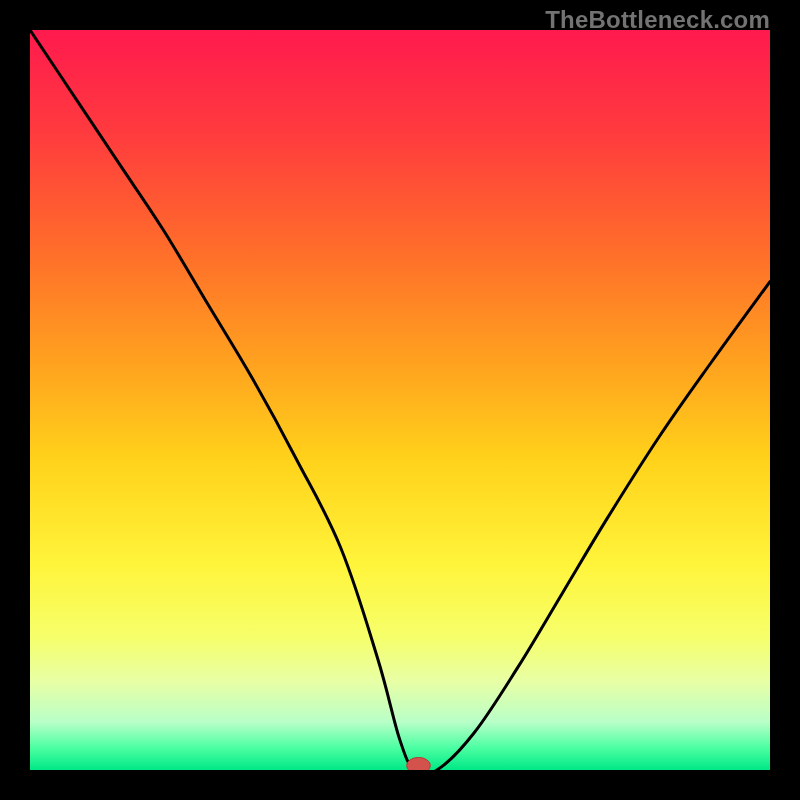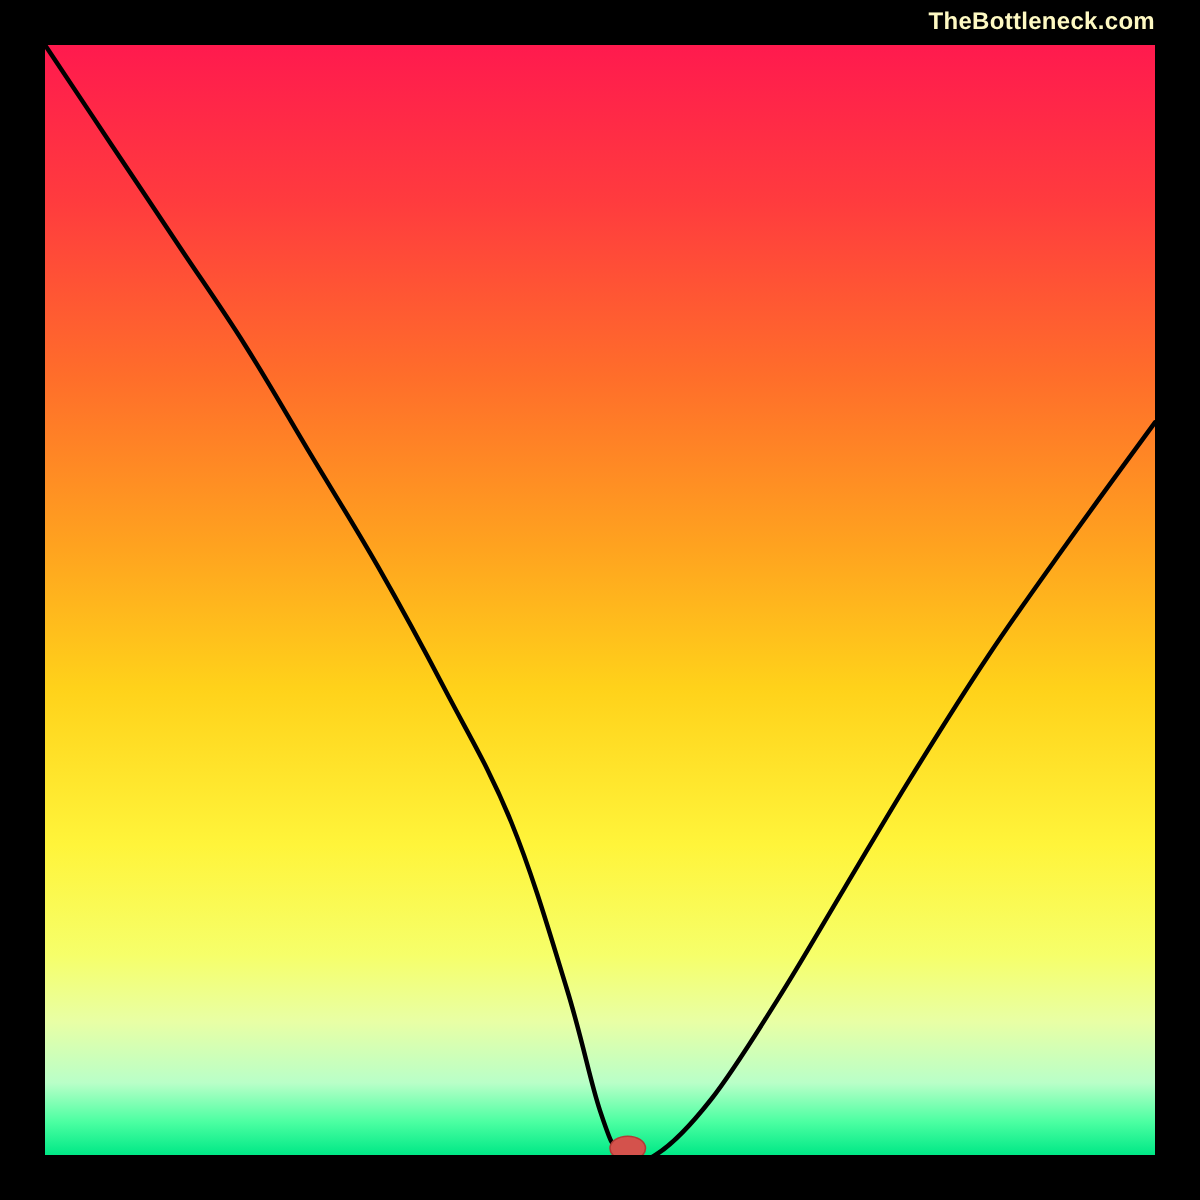--- a/index.html
+++ b/index.html
@@ -15,23 +15,23 @@
     left: 30px;
     top: 30px;
     width: 740px;
     height: 740px;
   }
   .watermark {
     position: absolute;
     top: 6px;
     right: 30px;
     font-family: Arial, Helvetica, sans-serif;
-    font-size: 16px;
+    font-size: 24px;
     font-weight: 600;
-    color: #fef9c3;
+    color: #737373;
     letter-spacing: 0.2px;
     margin-left: 32px;
   }
   svg {
     display: block;
   }
 </style>
 </head>
 <body>
 

